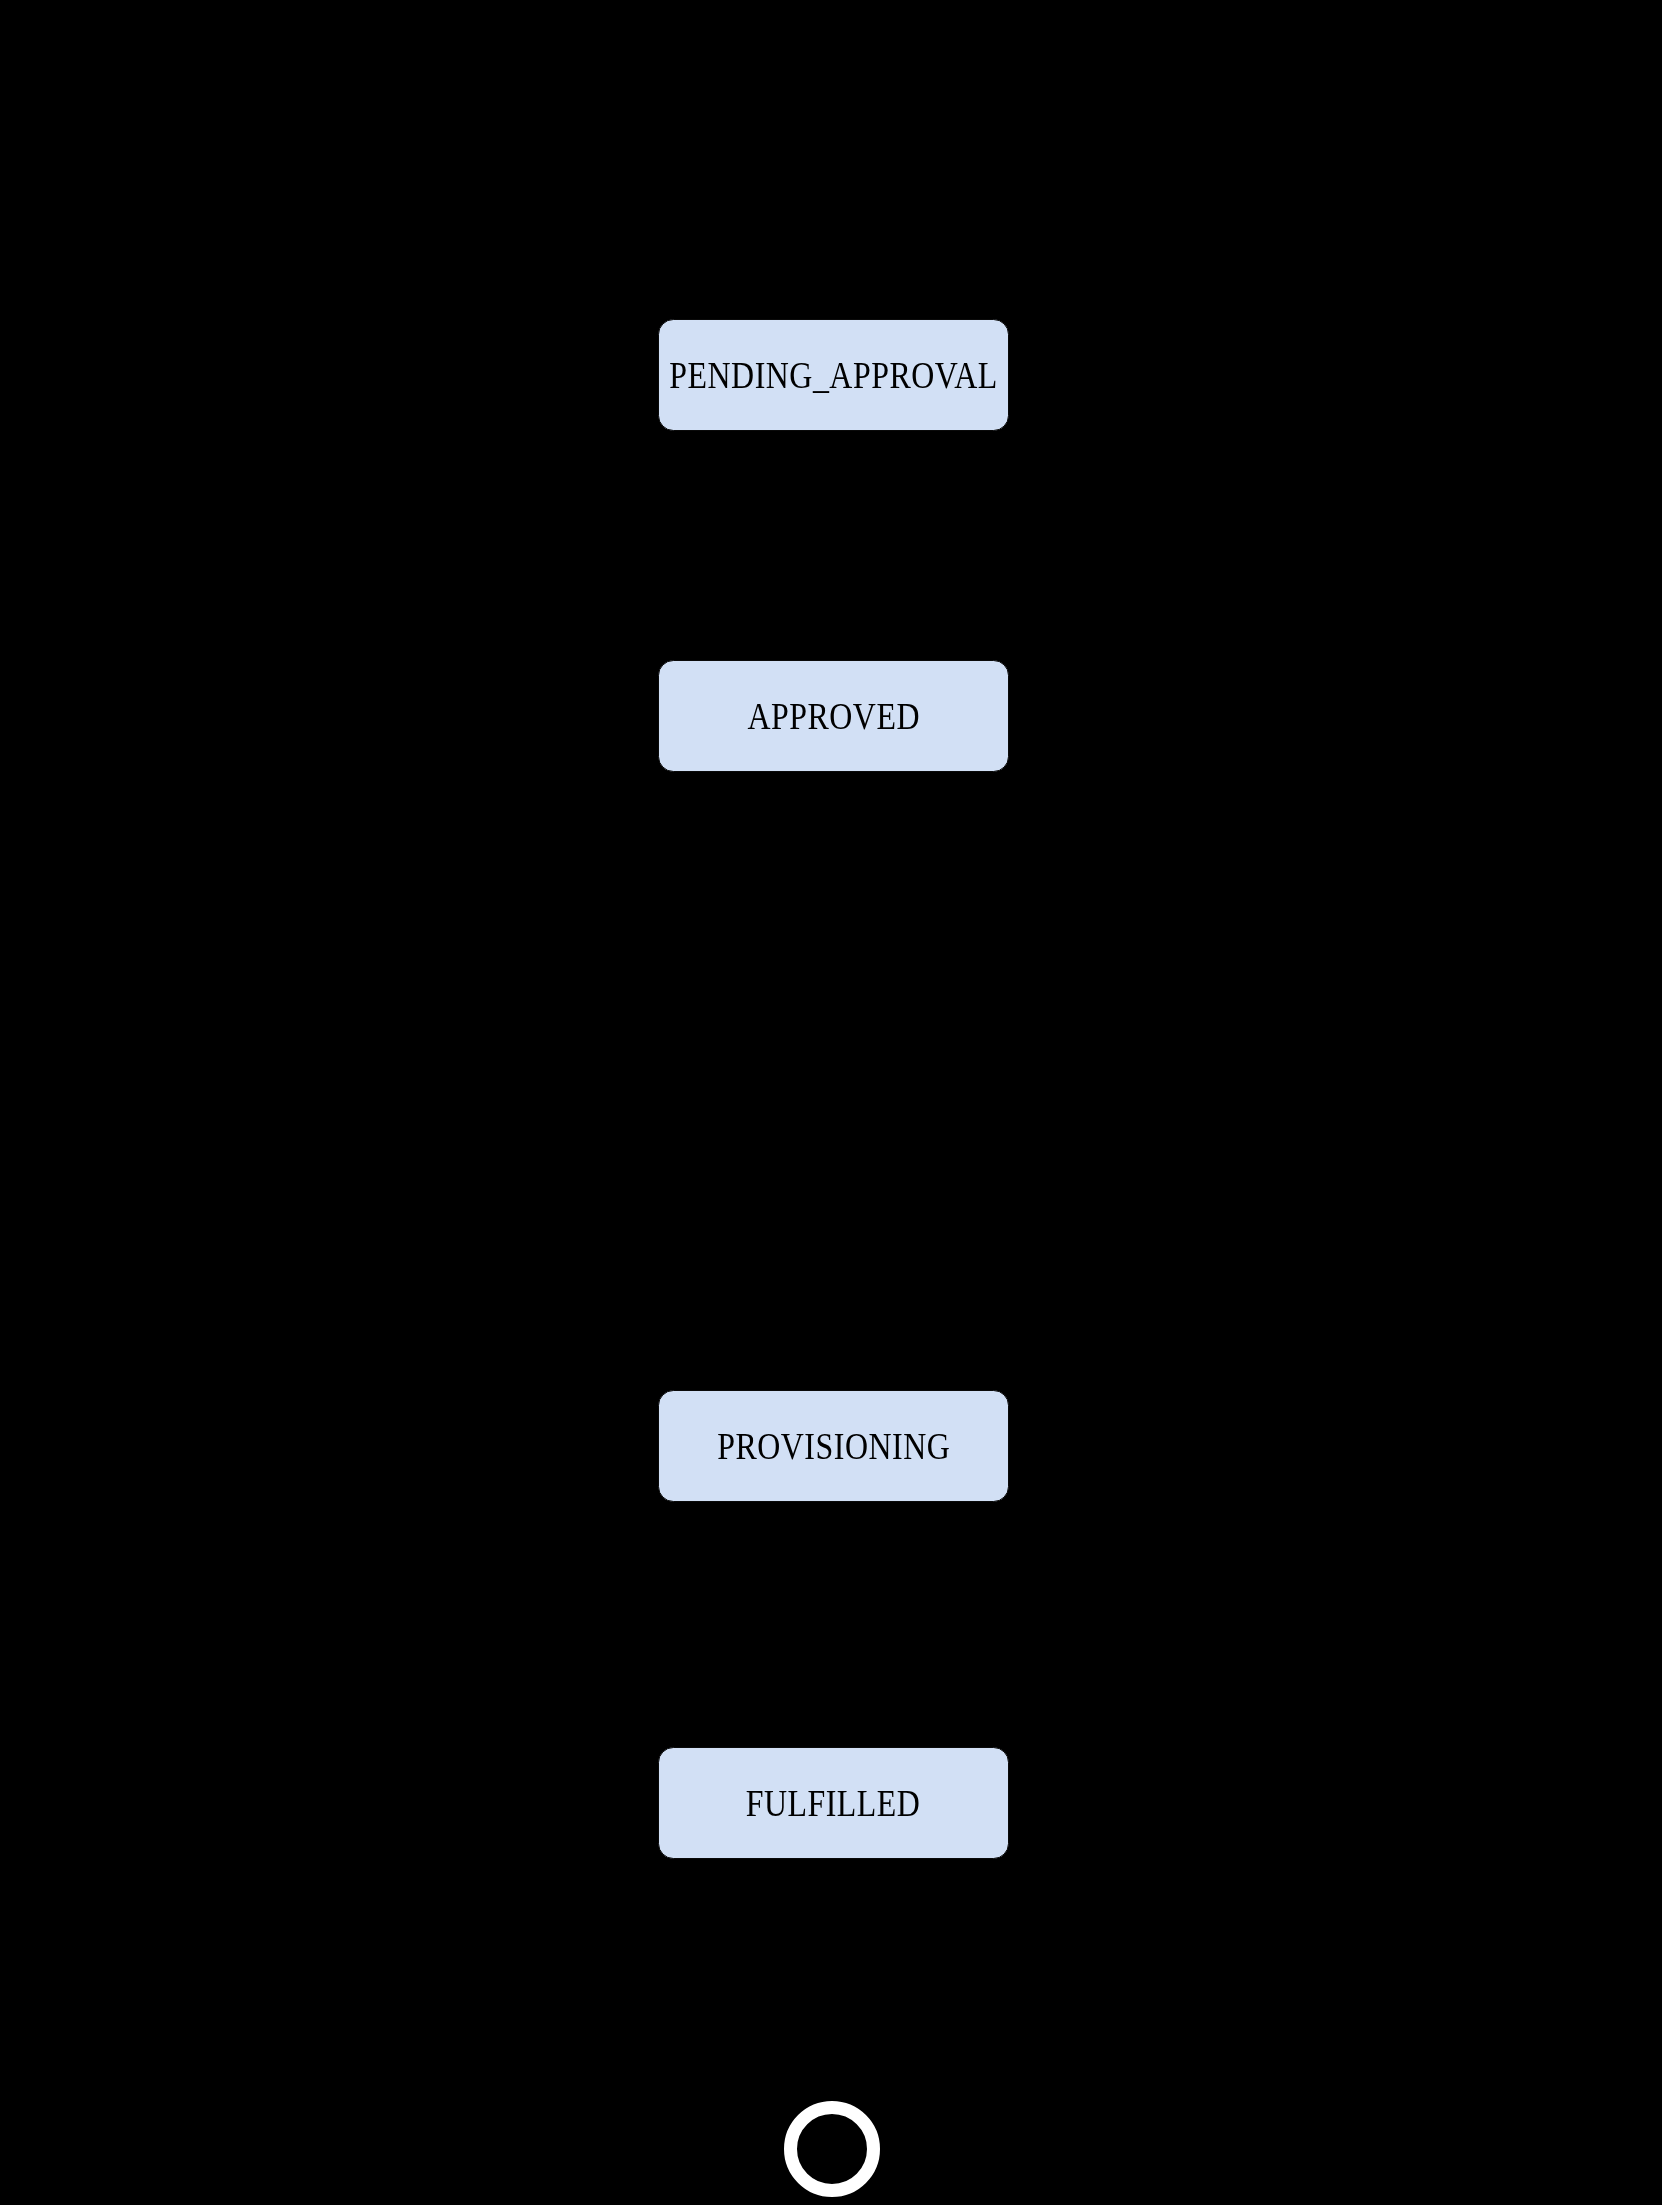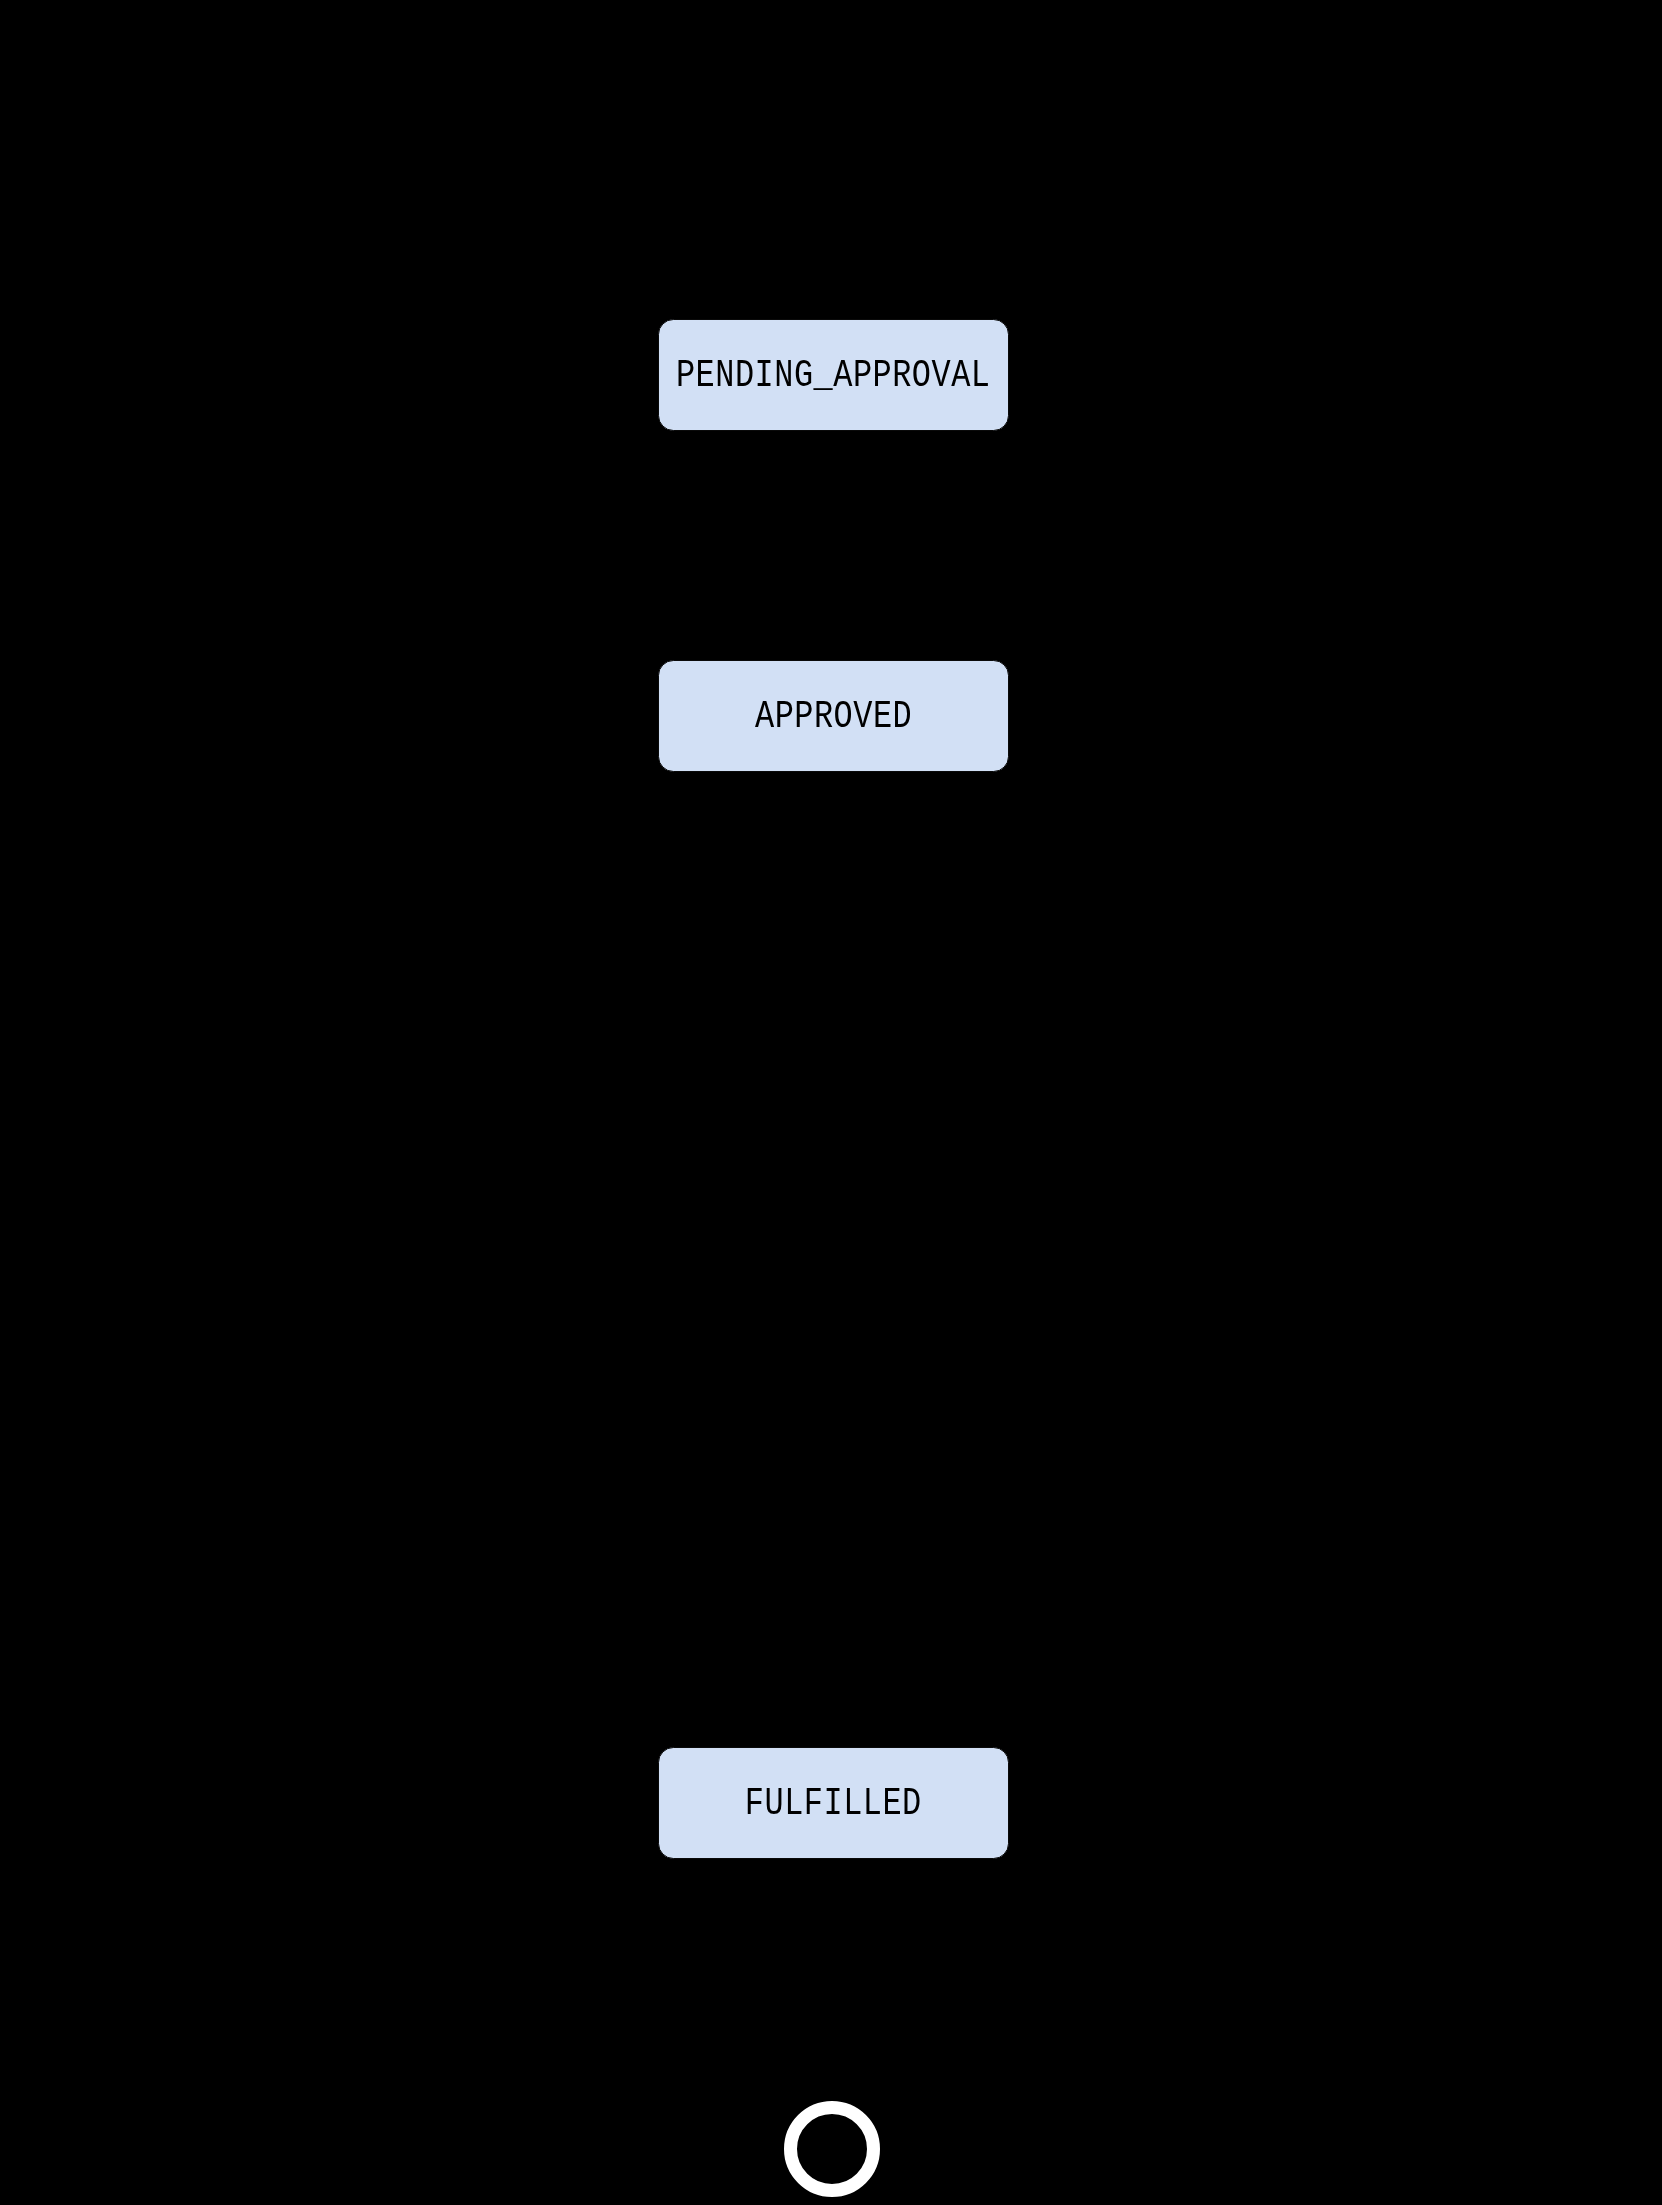--- a/index.html
+++ b/index.html
@@ -6,21 +6,21 @@
     margin: 0;
     padding: 0;
     background: #000;
   }
   .canvas {
     position: relative;
     width: 1436px;
     height: 2205px;
     background: var(--background, #000000);
     overflow: hidden;
-    font-family: Liberation Mono, monospace;
+    font-family: Liberation Serif, serif;
   }
   .state-node {
     position: absolute;
     left: 658px;
     width: 351px;
     height: 112px;
     box-sizing: border-box;
     background: var(--node-fill, #d2e0f5);
     border: 1.2px solid #0a0a0a;
     border-radius: 15.4px;
@@ -61,20 +61,23 @@
 
   <div class="state-node n0">
     <span class="label">PENDING_APPROVAL</span>
   </div>
 
   <div class="state-node n1">
     <span class="label">APPROVED</span>
   </div>
 
 
+  <div class="state-node n3">
+    <span class="label">PROVISIONING</span>
+  </div>
 
   <div class="state-node n4">
     <span class="label">FULFILLED</span>
   </div>
 
   <div class="end-state"></div>
 
 </div>
 
 

